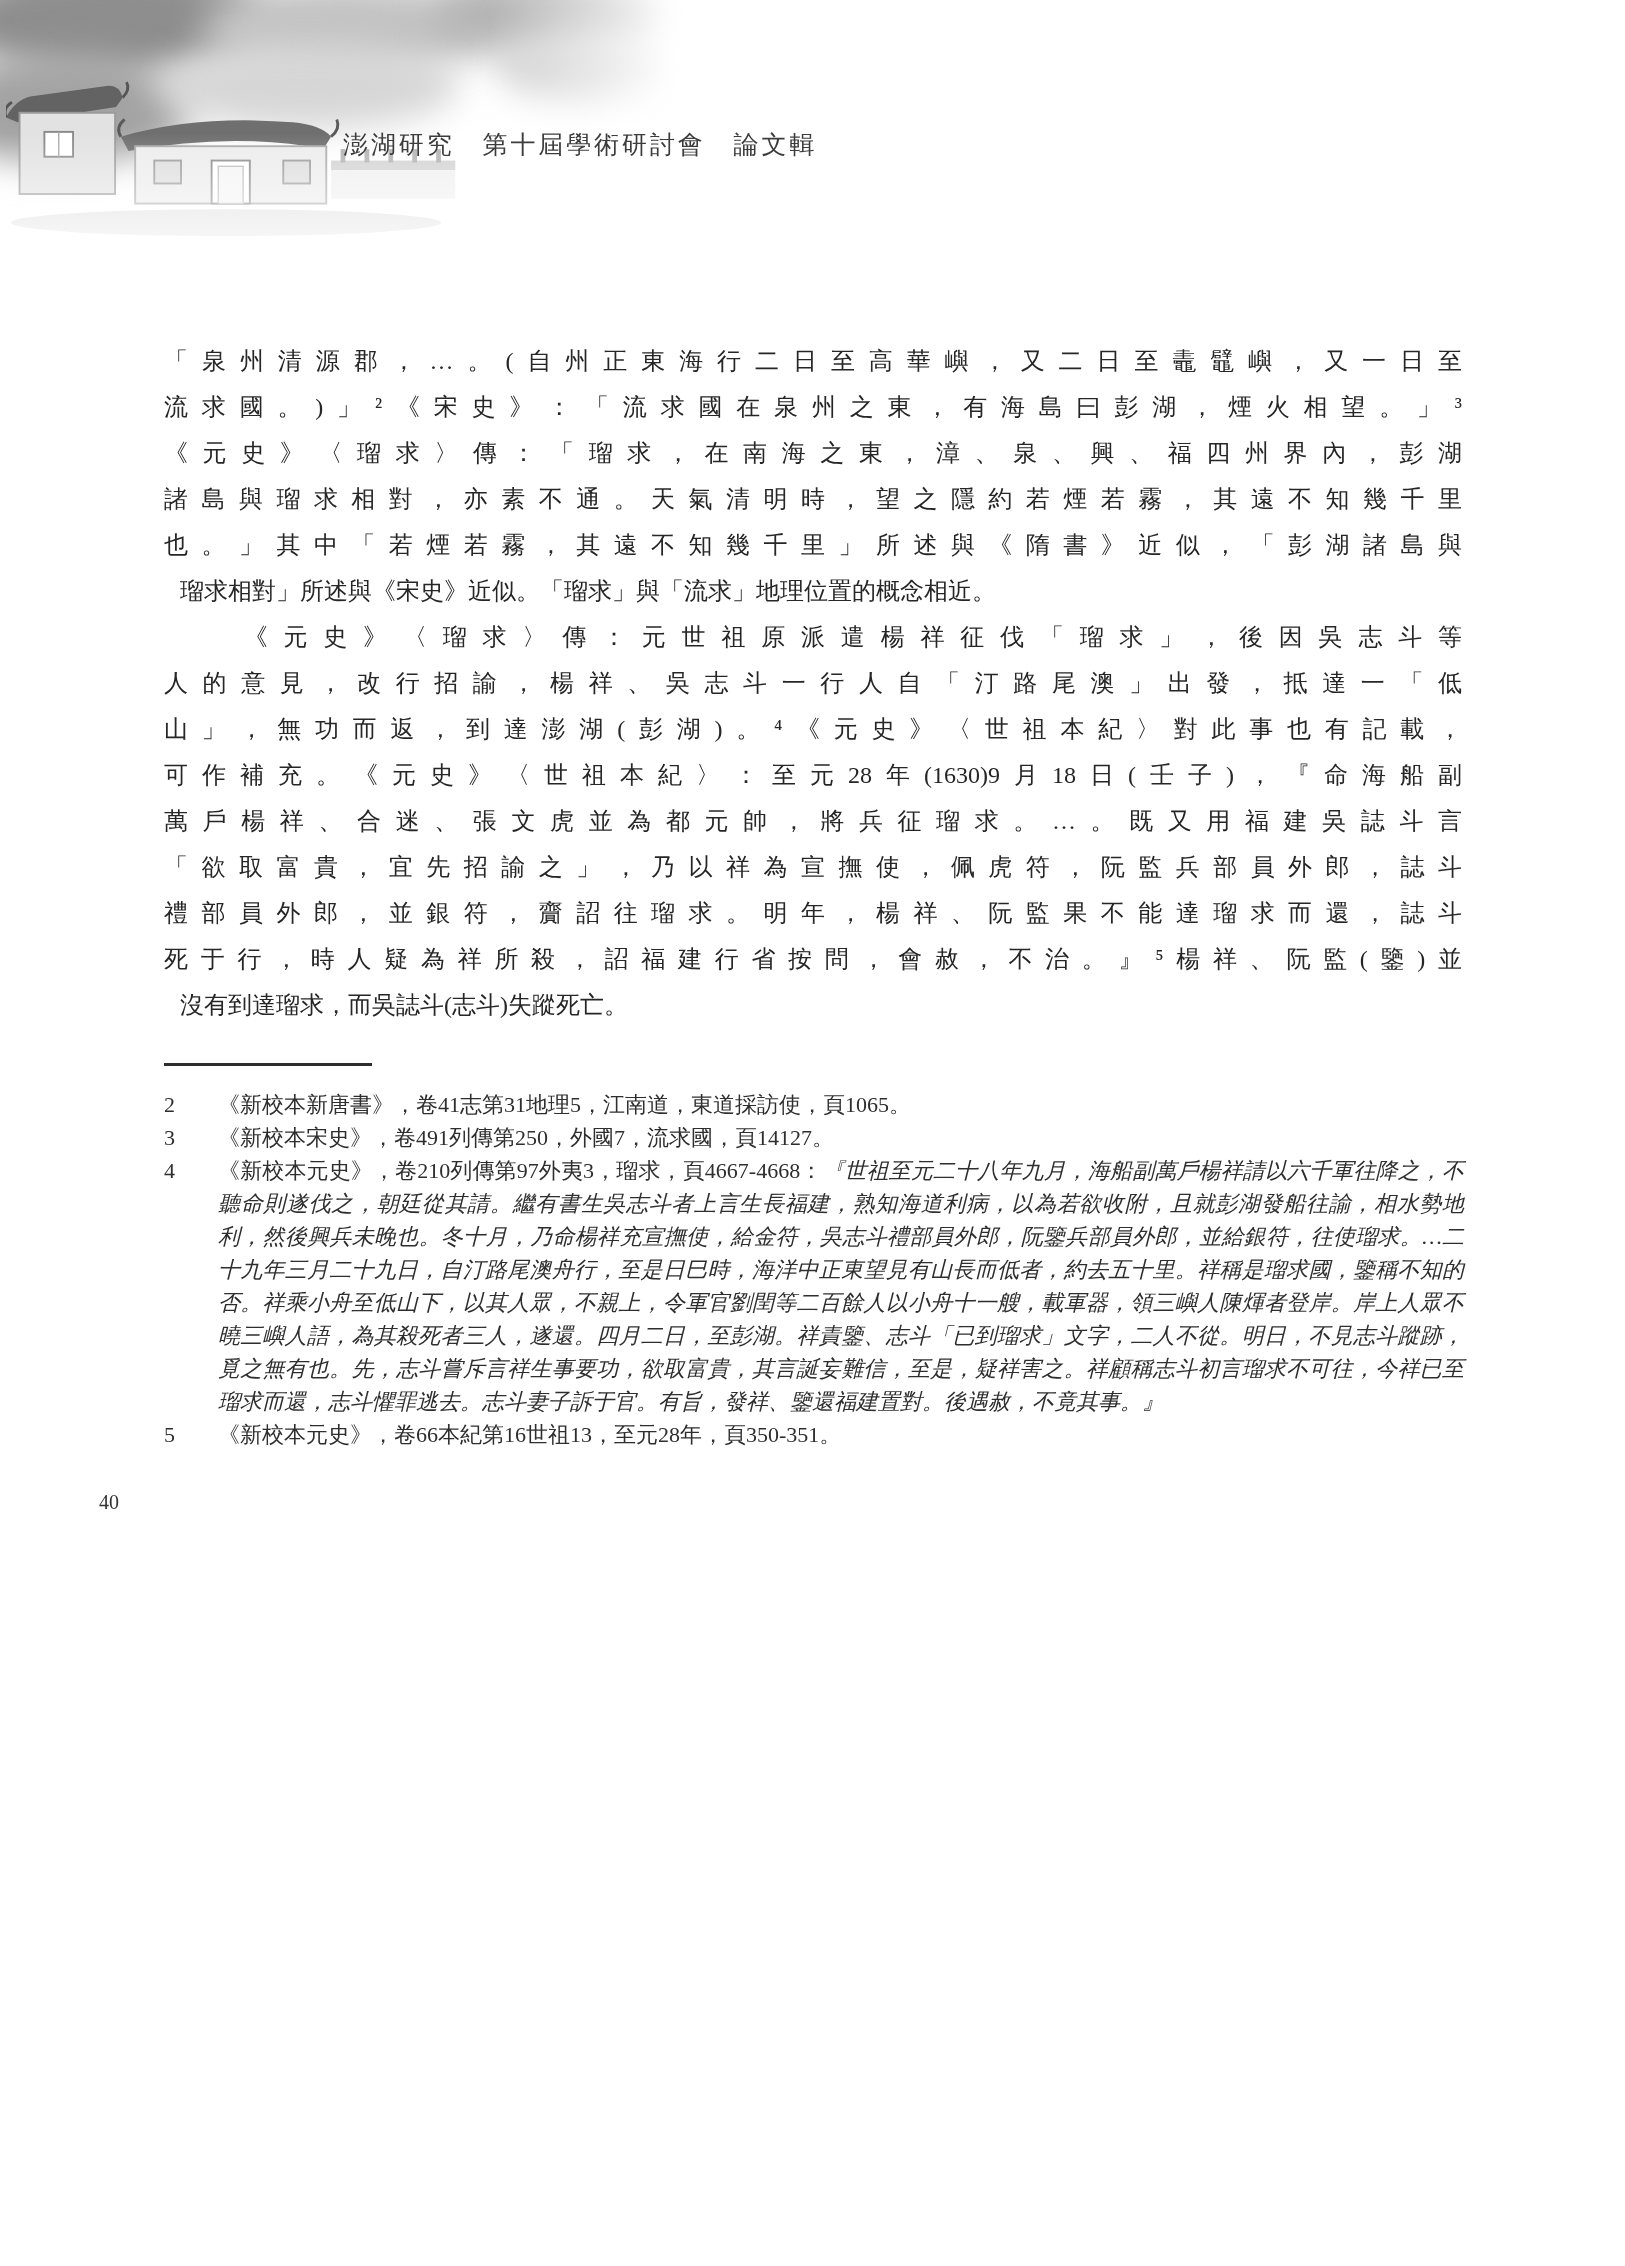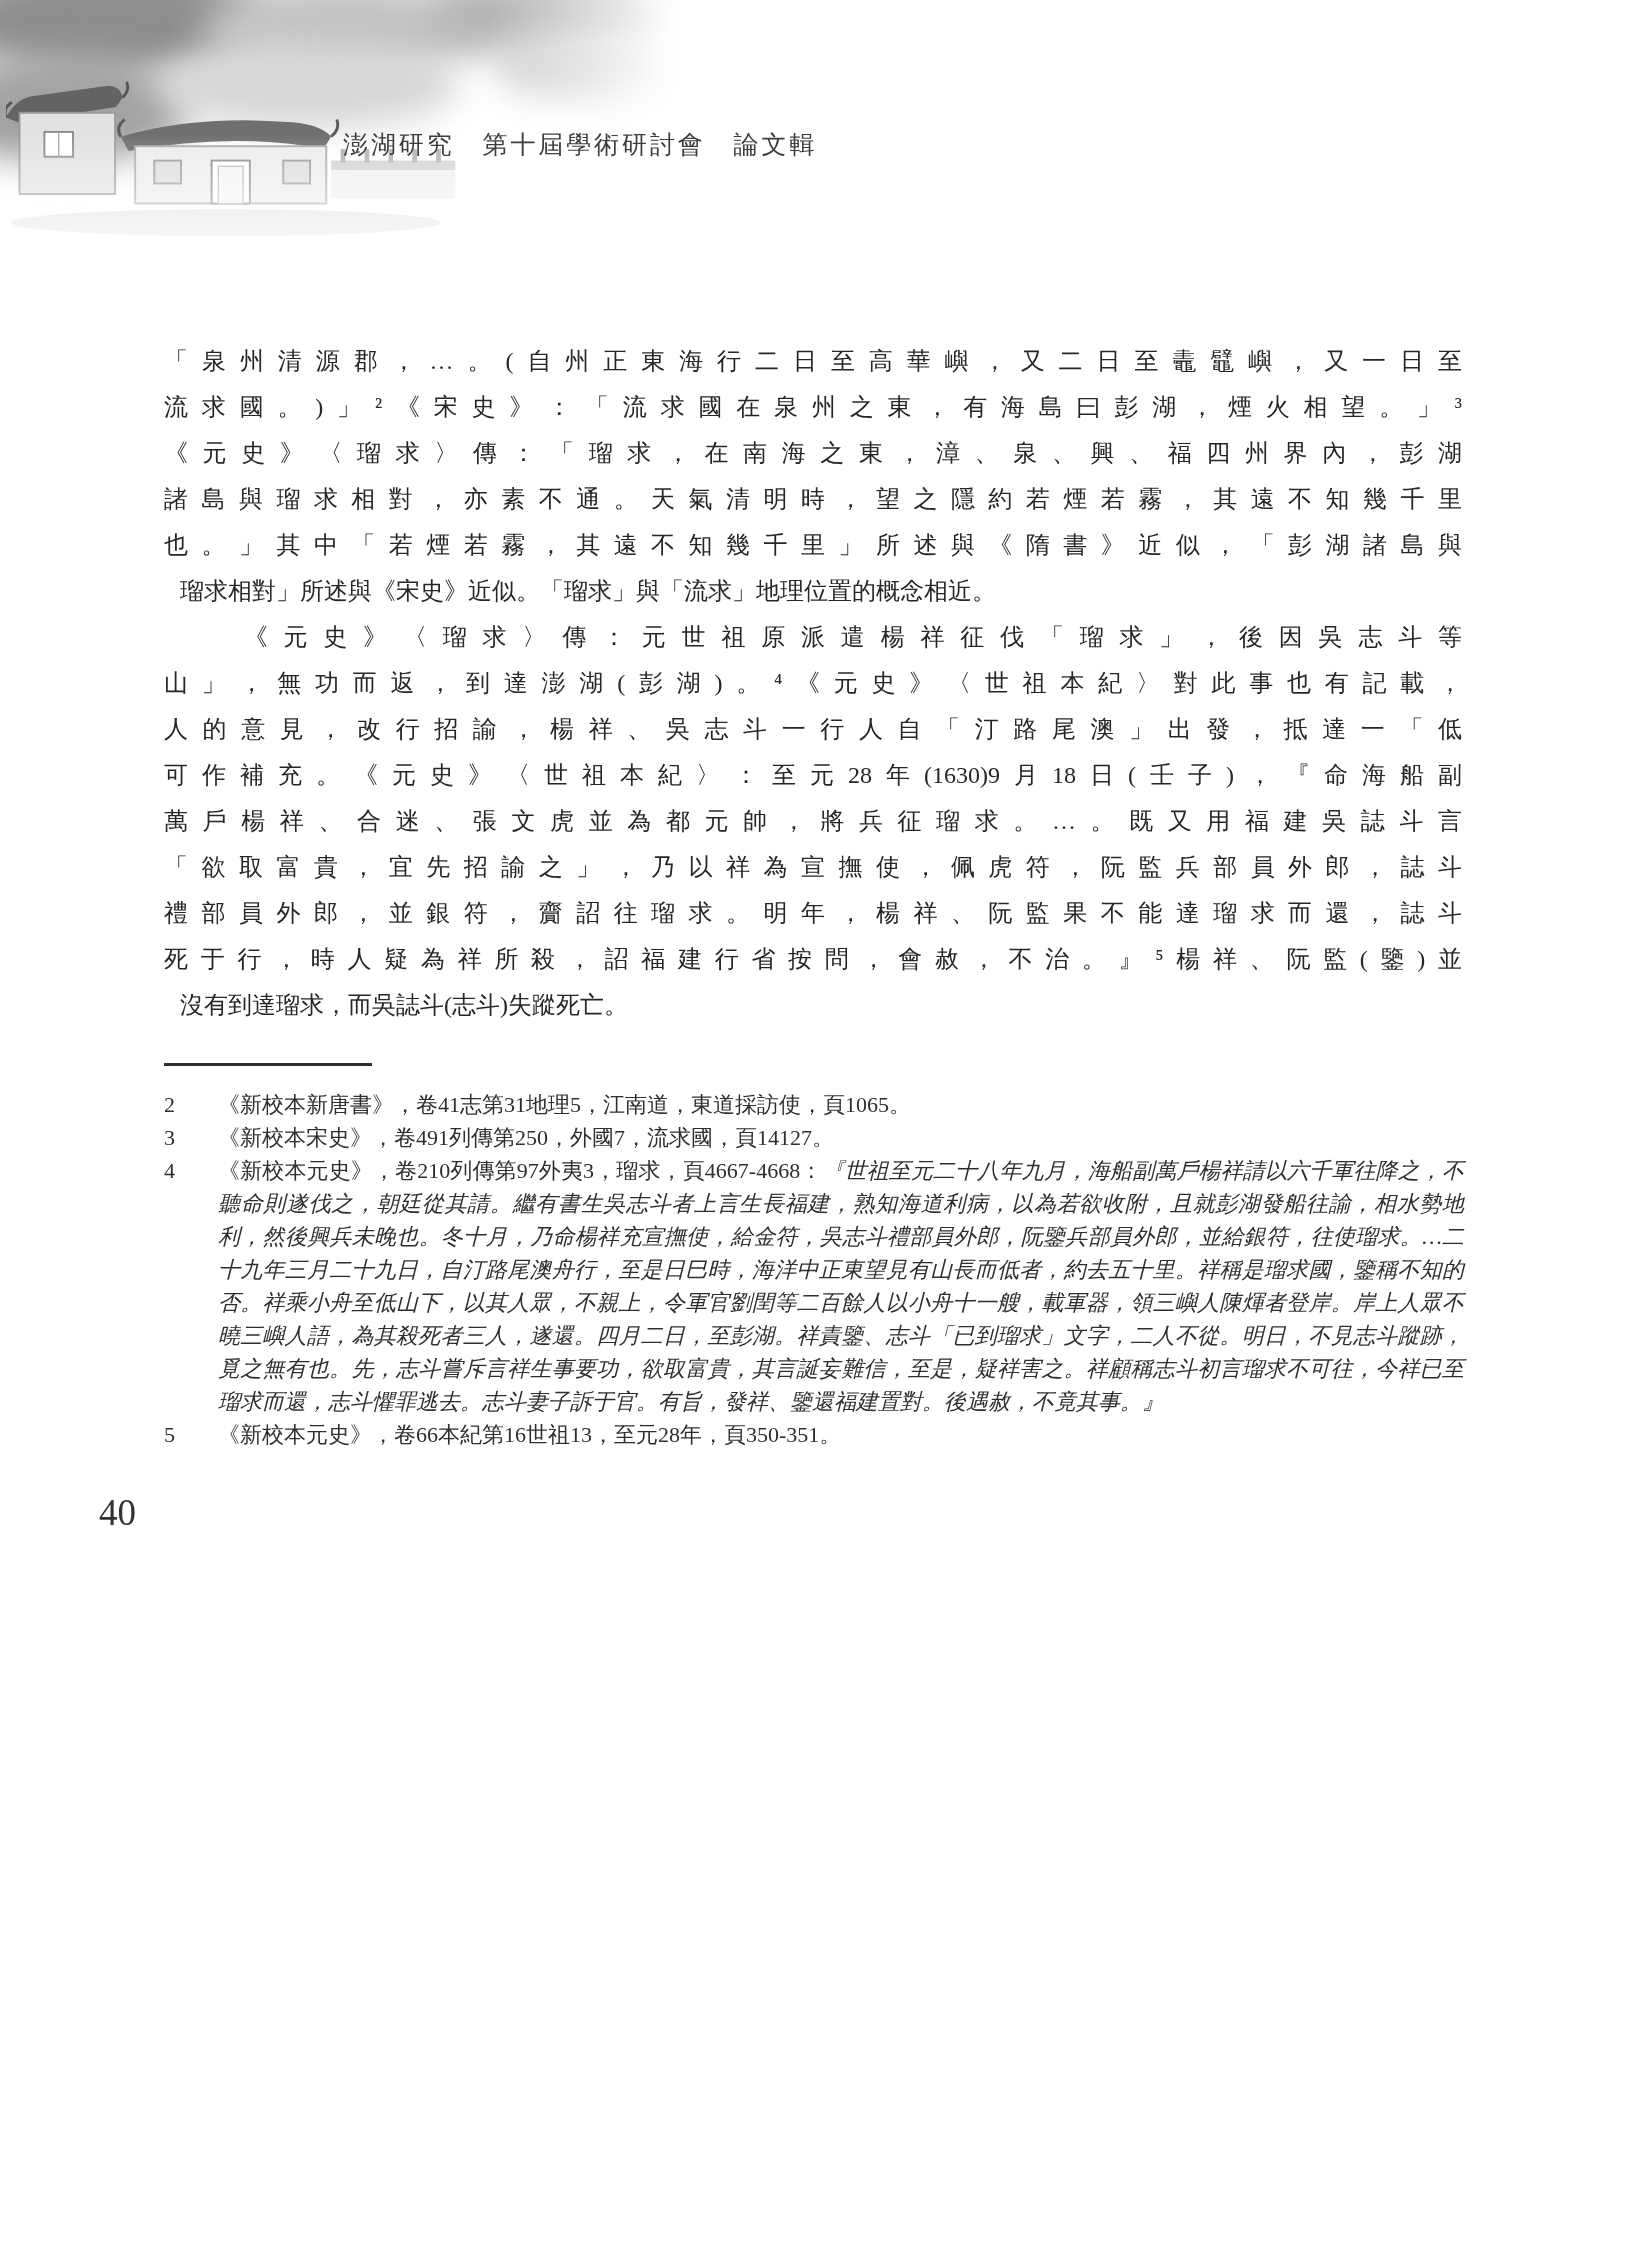--- a/index.html
+++ b/index.html
@@ -99,21 +99,21 @@
   .fn-row { display: flex; }
   .fn-num { flex: 0 0 54px; }
   .fn-text { flex: 1; text-align: justify; }
   .kai { font-style: italic; }
 
   
   .page-number {
     position: absolute;
     left: 99px;
     top: 1491px;
-    font-size: 37px;
+    font-size: 20px;
     color: #333333;
   }
 </style>
 </head>
 <body>
 
 <div class="page">
 
   <div class="illustration">
     <div class="cloud c1"></div>
@@ -161,22 +161,22 @@
   <div class="header-title">澎湖研究　第十屆學術研討會　論文輯</div>
 
   <div class="body-text">
       <div class="bodyline">「泉州清源郡，…。(自州正東海行二日至高華嶼，又二日至鼃鼊嶼，又一日至</div>
       <div class="bodyline">流求國。)」²《宋史》：「流求國在泉州之東，有海島曰彭湖，煙火相望。」³</div>
       <div class="bodyline">《元史》〈瑠求〉傳：「瑠求，在南海之東，漳、泉、興、福四州界內，彭湖</div>
       <div class="bodyline">諸島與瑠求相對，亦素不通。天氣清明時，望之隱約若煙若霧，其遠不知幾千里</div>
       <div class="bodyline">也。」其中「若煙若霧，其遠不知幾千里」所述與《隋書》近似，「彭湖諸島與</div>
       <div class="bodyline lastline">瑠求相對」所述與《宋史》近似。「瑠求」與「流求」地理位置的概念相近。</div>
       <div class="bodyline">　　《元史》〈瑠求〉傳：元世祖原派遣楊祥征伐「瑠求」，後因吳志斗等</div>
+      <div class="bodyline">人的意見，改行招諭，楊祥、吳志斗一行人自「汀路尾澳」出發，抵達一「低</div>
       <div class="bodyline">山」，無功而返，到達澎湖(彭湖)。⁴《元史》〈世祖本紀〉對此事也有記載，</div>
-      <div class="bodyline">人的意見，改行招諭，楊祥、吳志斗一行人自「汀路尾澳」出發，抵達一「低</div>
       <div class="bodyline">可作補充。《元史》〈世祖本紀〉：至元28年(1630)9月18日(壬子)，『命海船副</div>
       <div class="bodyline">萬戶楊祥、合迷、張文虎並為都元帥，將兵征瑠求。…。既又用福建吳誌斗言</div>
       <div class="bodyline">「欲取富貴，宜先招諭之」，乃以祥為宣撫使，佩虎符，阮監兵部員外郎，誌斗</div>
       <div class="bodyline">禮部員外郎，並銀符，齎詔往瑠求。明年，楊祥、阮監果不能達瑠求而還，誌斗</div>
       <div class="bodyline">死于行，時人疑為祥所殺，詔福建行省按問，會赦，不治。』⁵楊祥、阮監(鑒)並</div>
       <div class="bodyline lastline">沒有到達瑠求，而吳誌斗(志斗)失蹤死亡。</div>
     </div>
 
   <div class="footnote-rule"></div>
 

